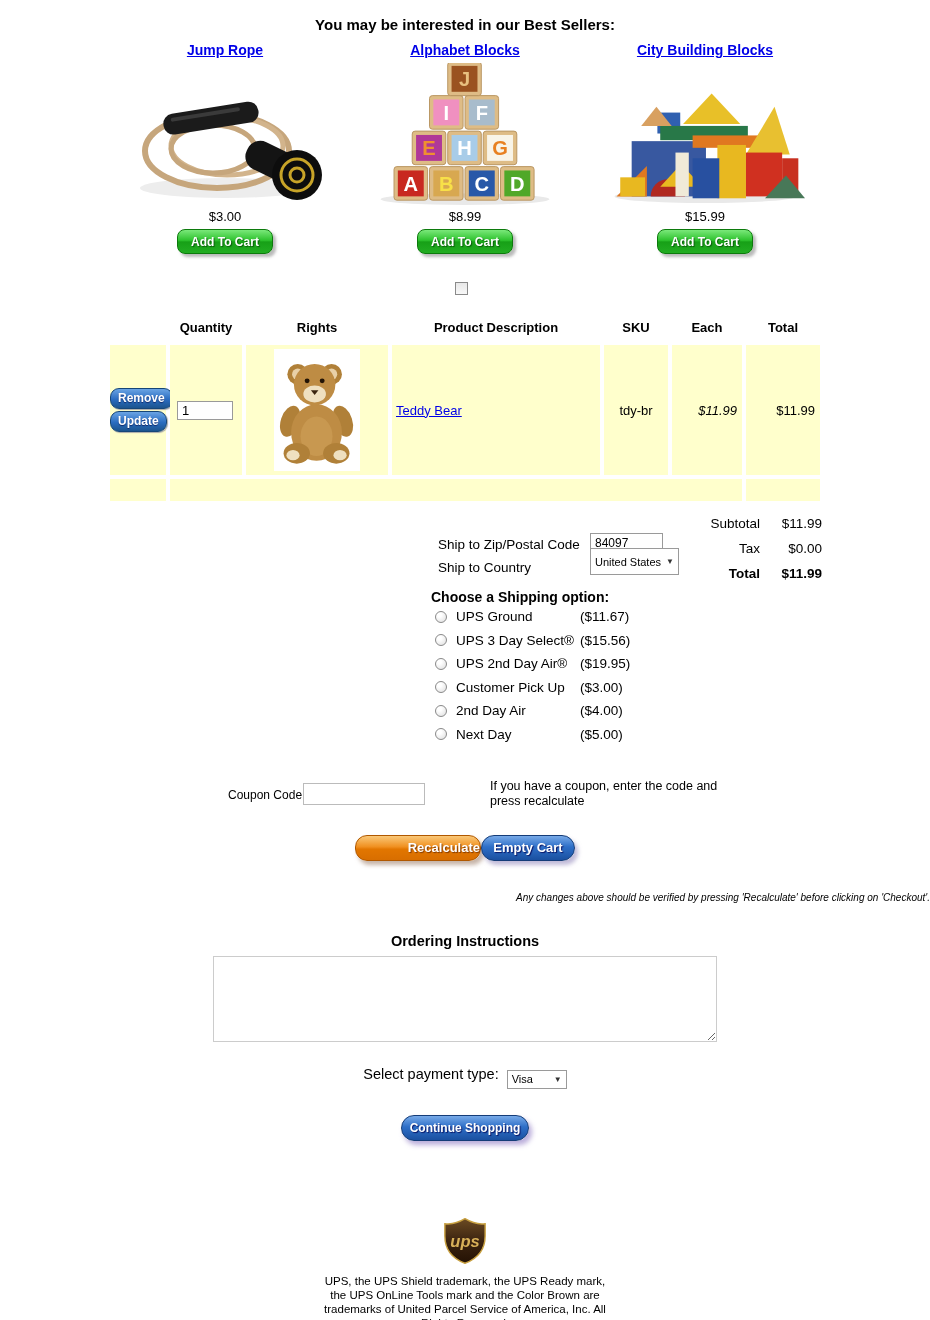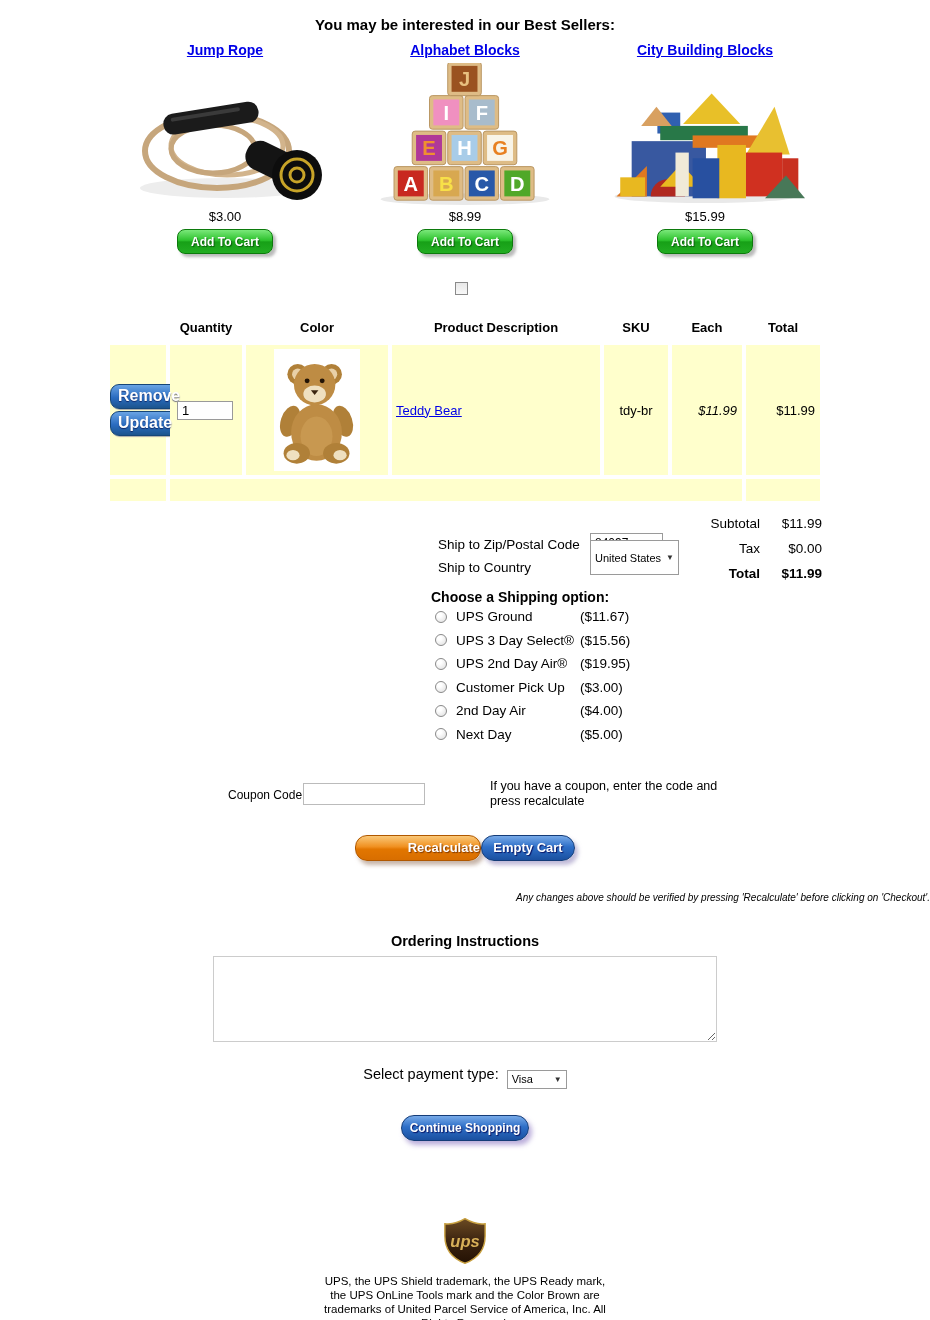--- a/index.html
+++ b/index.html
@@ -33,21 +33,21 @@
   table.cart { width:718px; margin:14px auto 0; border-collapse:separate; border-spacing:4px; table-layout:fixed; }
   table.cart th { font-size:13px; font-weight:bold; background:#fff; padding:6px 0; }
   table.cart td { background:#ffffcc; font-size:13px; vertical-align:middle; }
   .col-btn{width:56px}.col-qty{width:72px}.col-img{width:142px}.col-desc{width:208px}
   .col-sku{width:64px}.col-each{width:70px}.col-total{width:74px}
   tr.item td { height:130px; }
   td.cell-btns { text-align:center; }
   .btn-pill-sm {
     display:block; width:fit-content; margin:2px auto; padding:2px 7px 3px;
     background:linear-gradient(#6aa4e4 0%, #2a6cc0 55%, #1c548e 100%);
-    border:1px solid #164678; border-radius:9px; color:#fff; font-weight:bold; font-size:16px;
+    border:1px solid #164678; border-radius:9px; color:#fff; font-weight:bold; font-size:12px;
     text-shadow:0 1px 1px rgba(0,0,60,.6); box-shadow:1px 1px 1px #aaa; cursor:pointer;
   }
   .qty-input { width:56px; height:19px; margin-left:7px; border:1px solid #9a9a9a; font-size:13px; padding-left:4px; font-family:inherit; }
   .prod-img-box { width:86px; height:122px; background:#fff; margin:4px auto; display:flex; align-items:center; justify-content:center; }
   td.cell-desc { padding-left:4px; }
   td.cell-sku { text-align:center; }
   td.cell-each { text-align:right; padding-right:5px; font-style:italic; }
   td.cell-total { text-align:right; padding-right:5px; }
   tr.footer td { height:22px; }
 
@@ -57,21 +57,21 @@
   .totals-box .trow { display:flex; justify-content:flex-end; height:25px; align-items:center; font-size:13.5px; }
   .totals-box .tlabel { width:90px; text-align:right; }
   .totals-box .tval { width:62px; text-align:right; }
   .totals-box .trow.bold { font-weight:bold; }
   .shipto { position:absolute; left:332px; top:24px; }
   .shipto .srow { height:23px; display:flex; align-items:flex-end; font-size:13.5px; }
   .shipto .slabel { width:152px; display:inline-block; }
   .zip-input { width:73px; height:19px; border:1px solid #9a9a9a; font-size:12px; padding-left:4px; font-family:inherit; }
   .fake-select {
     display:inline-flex; align-items:center; justify-content:space-between;
-    border:1px solid #9a9a9a; background:#fff; height:35px; font-size:11px; padding:0 4px; cursor:pointer;
+    border:1px solid #9a9a9a; background:#fff; height:27px; font-size:11px; padding:0 4px; cursor:pointer;
   }
   .sel-country { width:89px; }
   .sel-arrow { font-size:8px; color:#333; margin-left:4px; }
   .shipopt { position:absolute; left:325px; top:84px; }
   .shipopt-heading { font-weight:bold; font-size:14px; }
   .shipopt .orow { height:23.5px; display:flex; align-items:center; font-size:13.5px; }
   .shipopt .orow:first-of-type { margin-top:7px; }
   .radio {
     display:inline-block; width:12px; height:12px; border-radius:50%;
     border:1px solid #8a8a8a; background:radial-gradient(circle at 35% 30%, #fff 20%, #ddd); margin-left:4px;
@@ -268,21 +268,21 @@
       <col class="col-img">
       <col class="col-desc">
     <col class="col-sku">
       <col class="col-each">
       <col class="col-total">
   </colgroup>
   <tbody>
       <tr>
     <th></th>
     <th>Quantity</th>
-    <th>Color</th>
+    <th>Rights</th>
     <th>Product Description</th>
     <th>SKU</th>
     <th>Each</th>
     <th>Total</th>
   </tr>
   <tr class="item">
     <td class="cell-btns">
       <span class="btn-pill-sm">Remove</span>
       <span class="btn-pill-sm">Update</span>
     </td>

